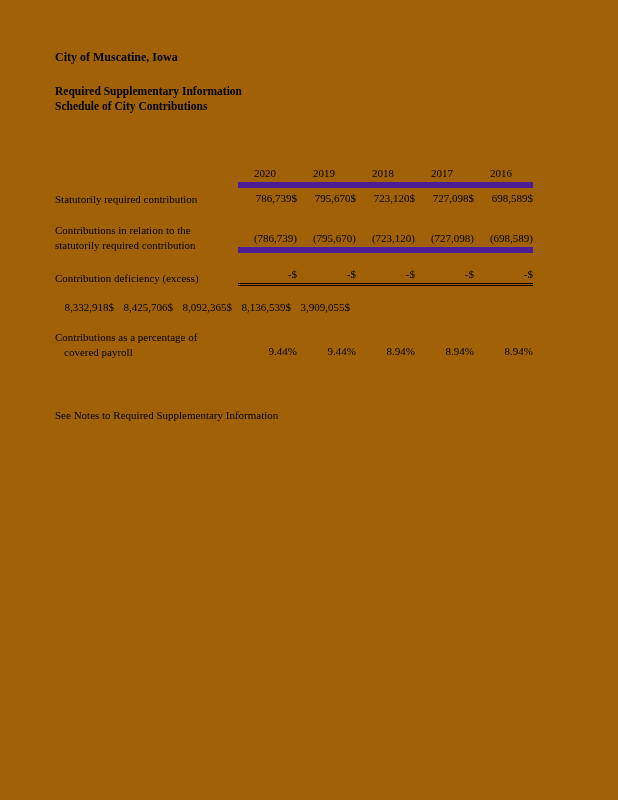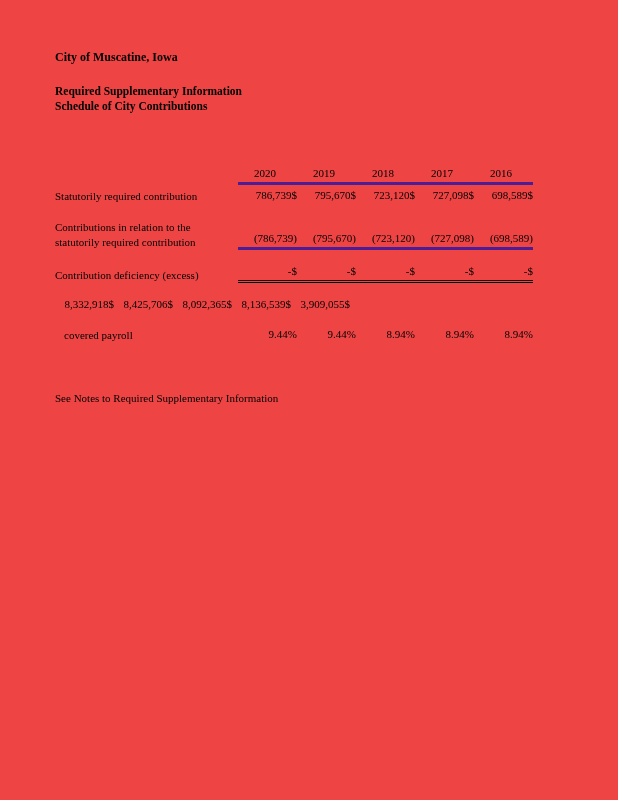--- a/index.html
+++ b/index.html
@@ -8,21 +8,21 @@
     width: 618px;
     height: 800px;
     font-family: "Liberation Serif", serif;
     color: #000000;
     position: relative;
     overflow: hidden;
   }
   .page {
     width: 618px;
     height: 800px;
-    background: #ef4444;
+    background: #a16207;
     padding: 50px 55px 3px 55px;
   }
   .doc-title {
     font-weight: bold;
     font-size: 12px;
     line-height: 14px;
   }
   .subtitles { margin-top: 20px; }
   .subtitle-line {
     font-weight: bold;
@@ -43,21 +43,21 @@
   .trow:last-child { margin-bottom: 0; }
   .lbl {
     width: 183px;
     line-height: 15px;
   }
   .lbl .indent { padding-left: 9px; }
   .vals {
     display: flex;
     width: 295px;
   }
-  .vals.rule-single { border-bottom: 3px solid #4c1d95; align-items: center; }
+  .vals.rule-single { border-bottom: 6px solid #4c1d95; align-items: center; }
   .vals.rule-double { border-bottom: 3px double #000; }
   .vcell {
     width: 59px;
     text-align: right;
     line-height: 15px;
     padding-bottom: 1px;
     white-space: nowrap;
   }
   .vcell.year {
     text-align: center;
@@ -139,20 +139,21 @@
         <div class="vcell">8,332,918$</div>
         <div class="vcell">8,425,706$</div>
         <div class="vcell">8,092,365$</div>
         <div class="vcell">8,136,539$</div>
         <div class="vcell">3,909,055$</div>
       </div>
     </div>
 
     <div class="trow">
       <div class="lbl">
+        <div>Contributions as a percentage of</div>
         <div class="indent">covered payroll</div>
       </div>
       <div class="vals">
         <div class="vcell">9.44%</div>
         <div class="vcell">9.44%</div>
         <div class="vcell">8.94%</div>
         <div class="vcell">8.94%</div>
         <div class="vcell">8.94%</div>
       </div>
     </div>

